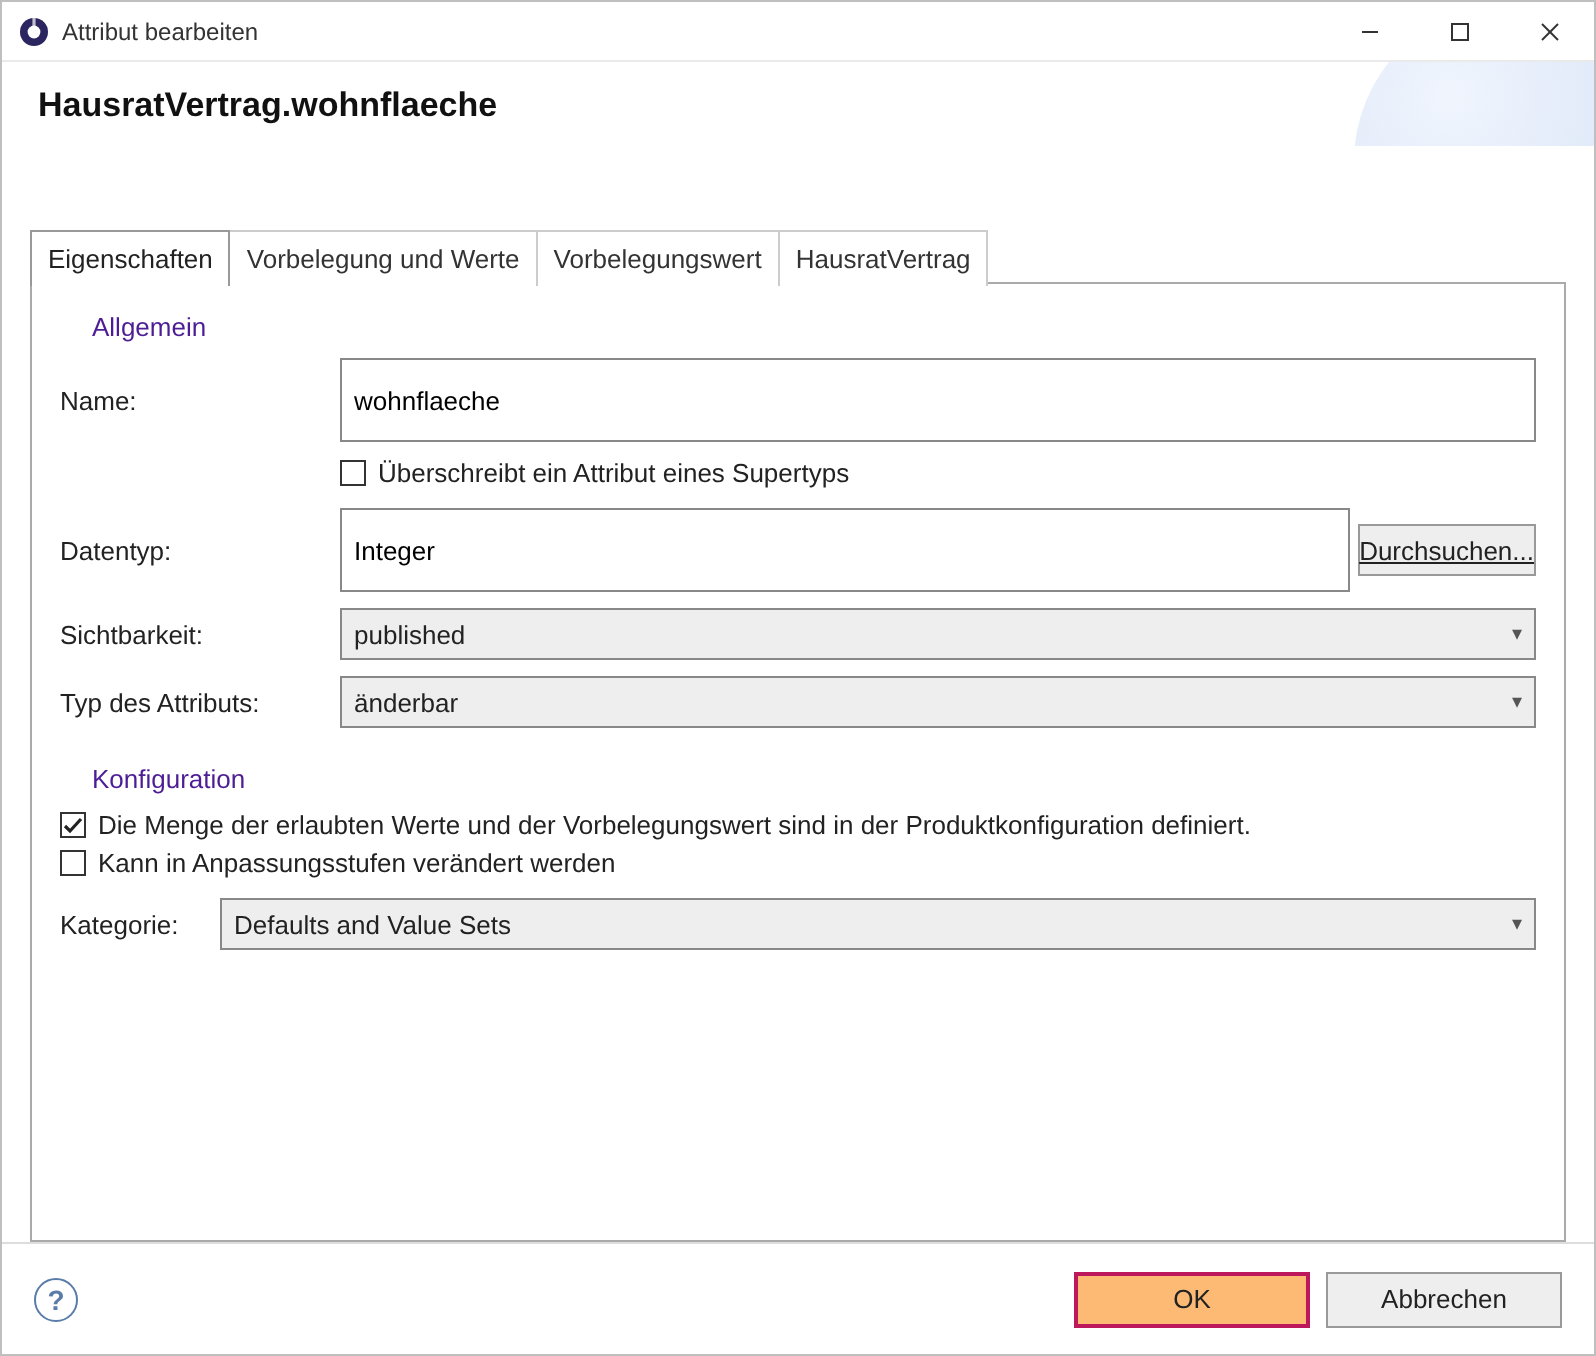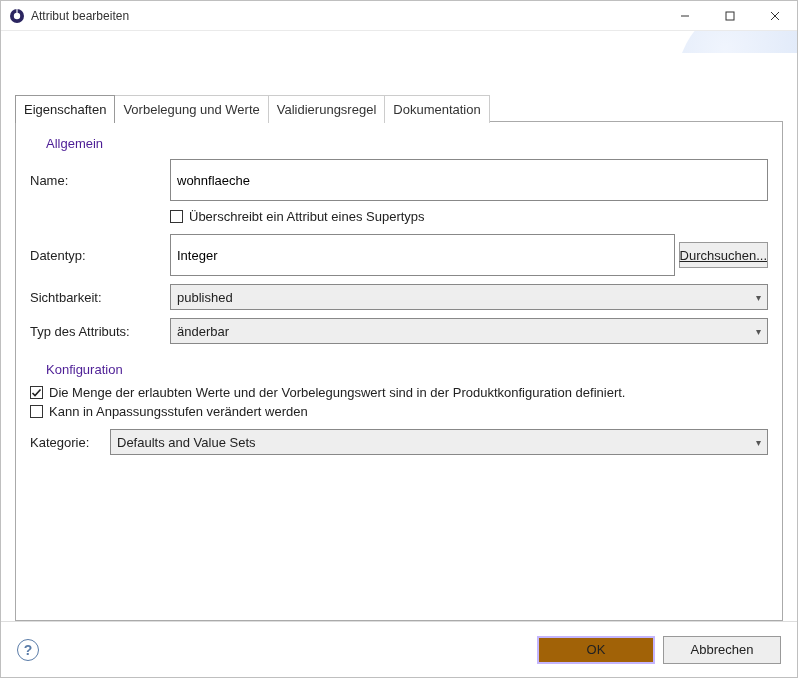--- a/index.html
+++ b/index.html
@@ -30,21 +30,21 @@
   .checkmark { width: 13px; height: 13px; margin-right: 6px; flex-shrink: 0; }
   .combo { flex: 1; height: 26px; border: 1px solid #888; background: #eeeeee; display: flex; align-items: center; padding: 0 6px; font-size: 13px; justify-content: space-between; gap: 47px; }
   .combo-arrow { font-size: 10px; color: #555; }
   .btn { height: 26px; padding: 0 0; border: 1px solid #999; background: #eeeeee; font-size: 13px; margin-left: 4px; display: flex; align-items: center; text-decoration: underline; }
   .section-gap { height: 8px; }
   .highlight { background: #ffff33; display: inline-flex; align-items: center; padding: 1px 2px; }
   .footer { height: 56px; border-top: 1px solid #ddd; display: flex; align-items: center; padding: 0 16px; }
   .help-icon { width: 22px; height: 22px; border: 1.5px solid #5a7ca8; border-radius: 50%; color: #5a7ca8; display: flex; align-items: center; justify-content: center; font-size: 14px; font-weight: 600; }
   .footer-spacer { flex: 1; }
   .footer-btn { width: 118px; height: 28px; border: 1px solid #999; background: #eeeeee; font-size: 13px; display: flex; align-items: center; justify-content: center; margin-left: 8px; }
-  .footer-btn.primary { border: 2px solid #c4b5fd; background: #a16207; }
+  .footer-btn.primary { border: 2px solid #be185d; background: #fdba74; }
 </style>
 </head>
 <body>
 
 <div class="window">
 
   <div class="titlebar">
     <svg class="titlebar-icon" viewBox="0 0 16 16">
       <circle cx="8" cy="8" r="7" fill="#2b2560"></circle>
       <circle cx="8" cy="8" r="3.2" fill="#fff"></circle>
@@ -66,29 +66,30 @@
         <svg viewBox="0 0 10 10">
             <line x1="1" y1="1" x2="9" y2="9" stroke="#333" stroke-width="1"></line>
             <line x1="9" y1="1" x2="1" y2="9" stroke="#333" stroke-width="1"></line>
           </svg>
       </div>
     </div>
   </div>
 
   <div class="header-area">
     <div class="header-banner"></div>
+    <div class="header-title">HausratVertrag.wohnflaeche</div>
   </div>
 
   <div class="spacer"></div>
 
   <div class="tabs">
     <div class="tab active">Eigenschaften</div>
     <div class="tab inactive">Vorbelegung und Werte</div>
-    <div class="tab inactive">Validierungsregel</div>
-    <div class="tab inactive">Dokumentation</div>
+    <div class="tab inactive">Vorbelegungswert</div>
+    <div class="tab inactive">HausratVertrag</div>
   </div>
 
   <div class="tab-panel">
 
     <div class="group-label">Allgemein</div>
 
     <div class="form-row">
       <div class="form-label">Name:</div>
       <input class="text-input" value="wohnflaeche" style="">
     </div>

